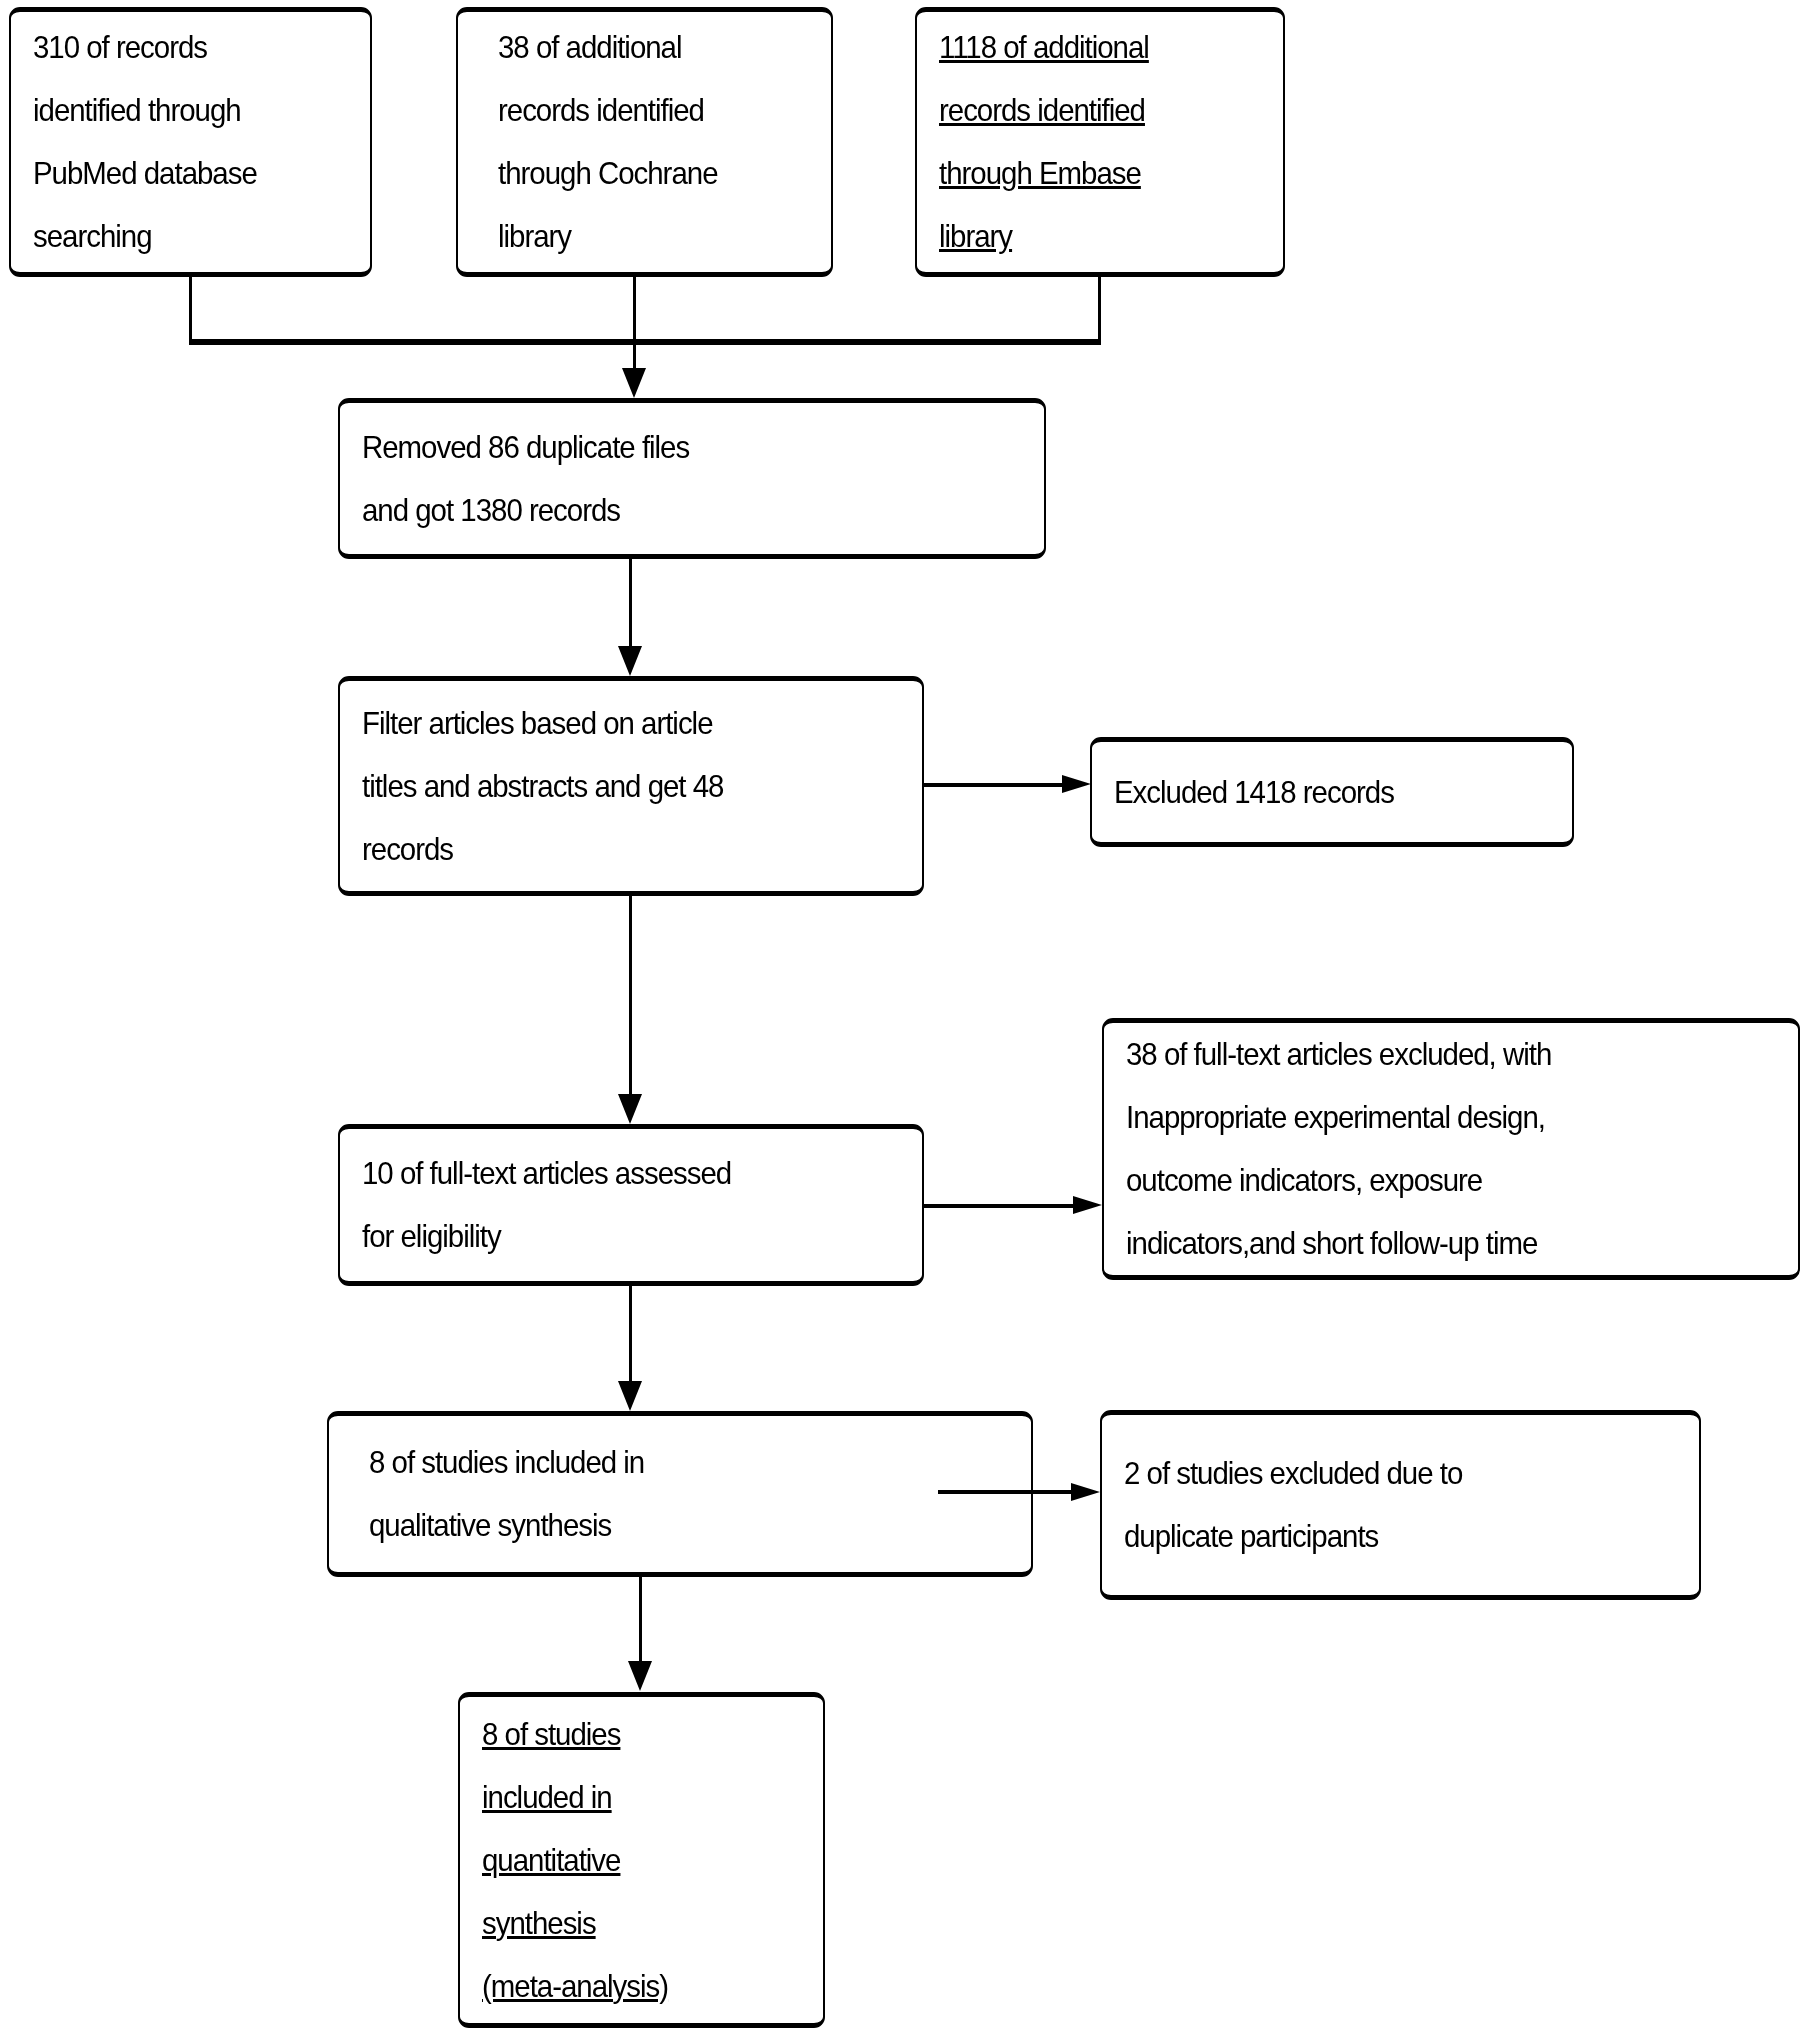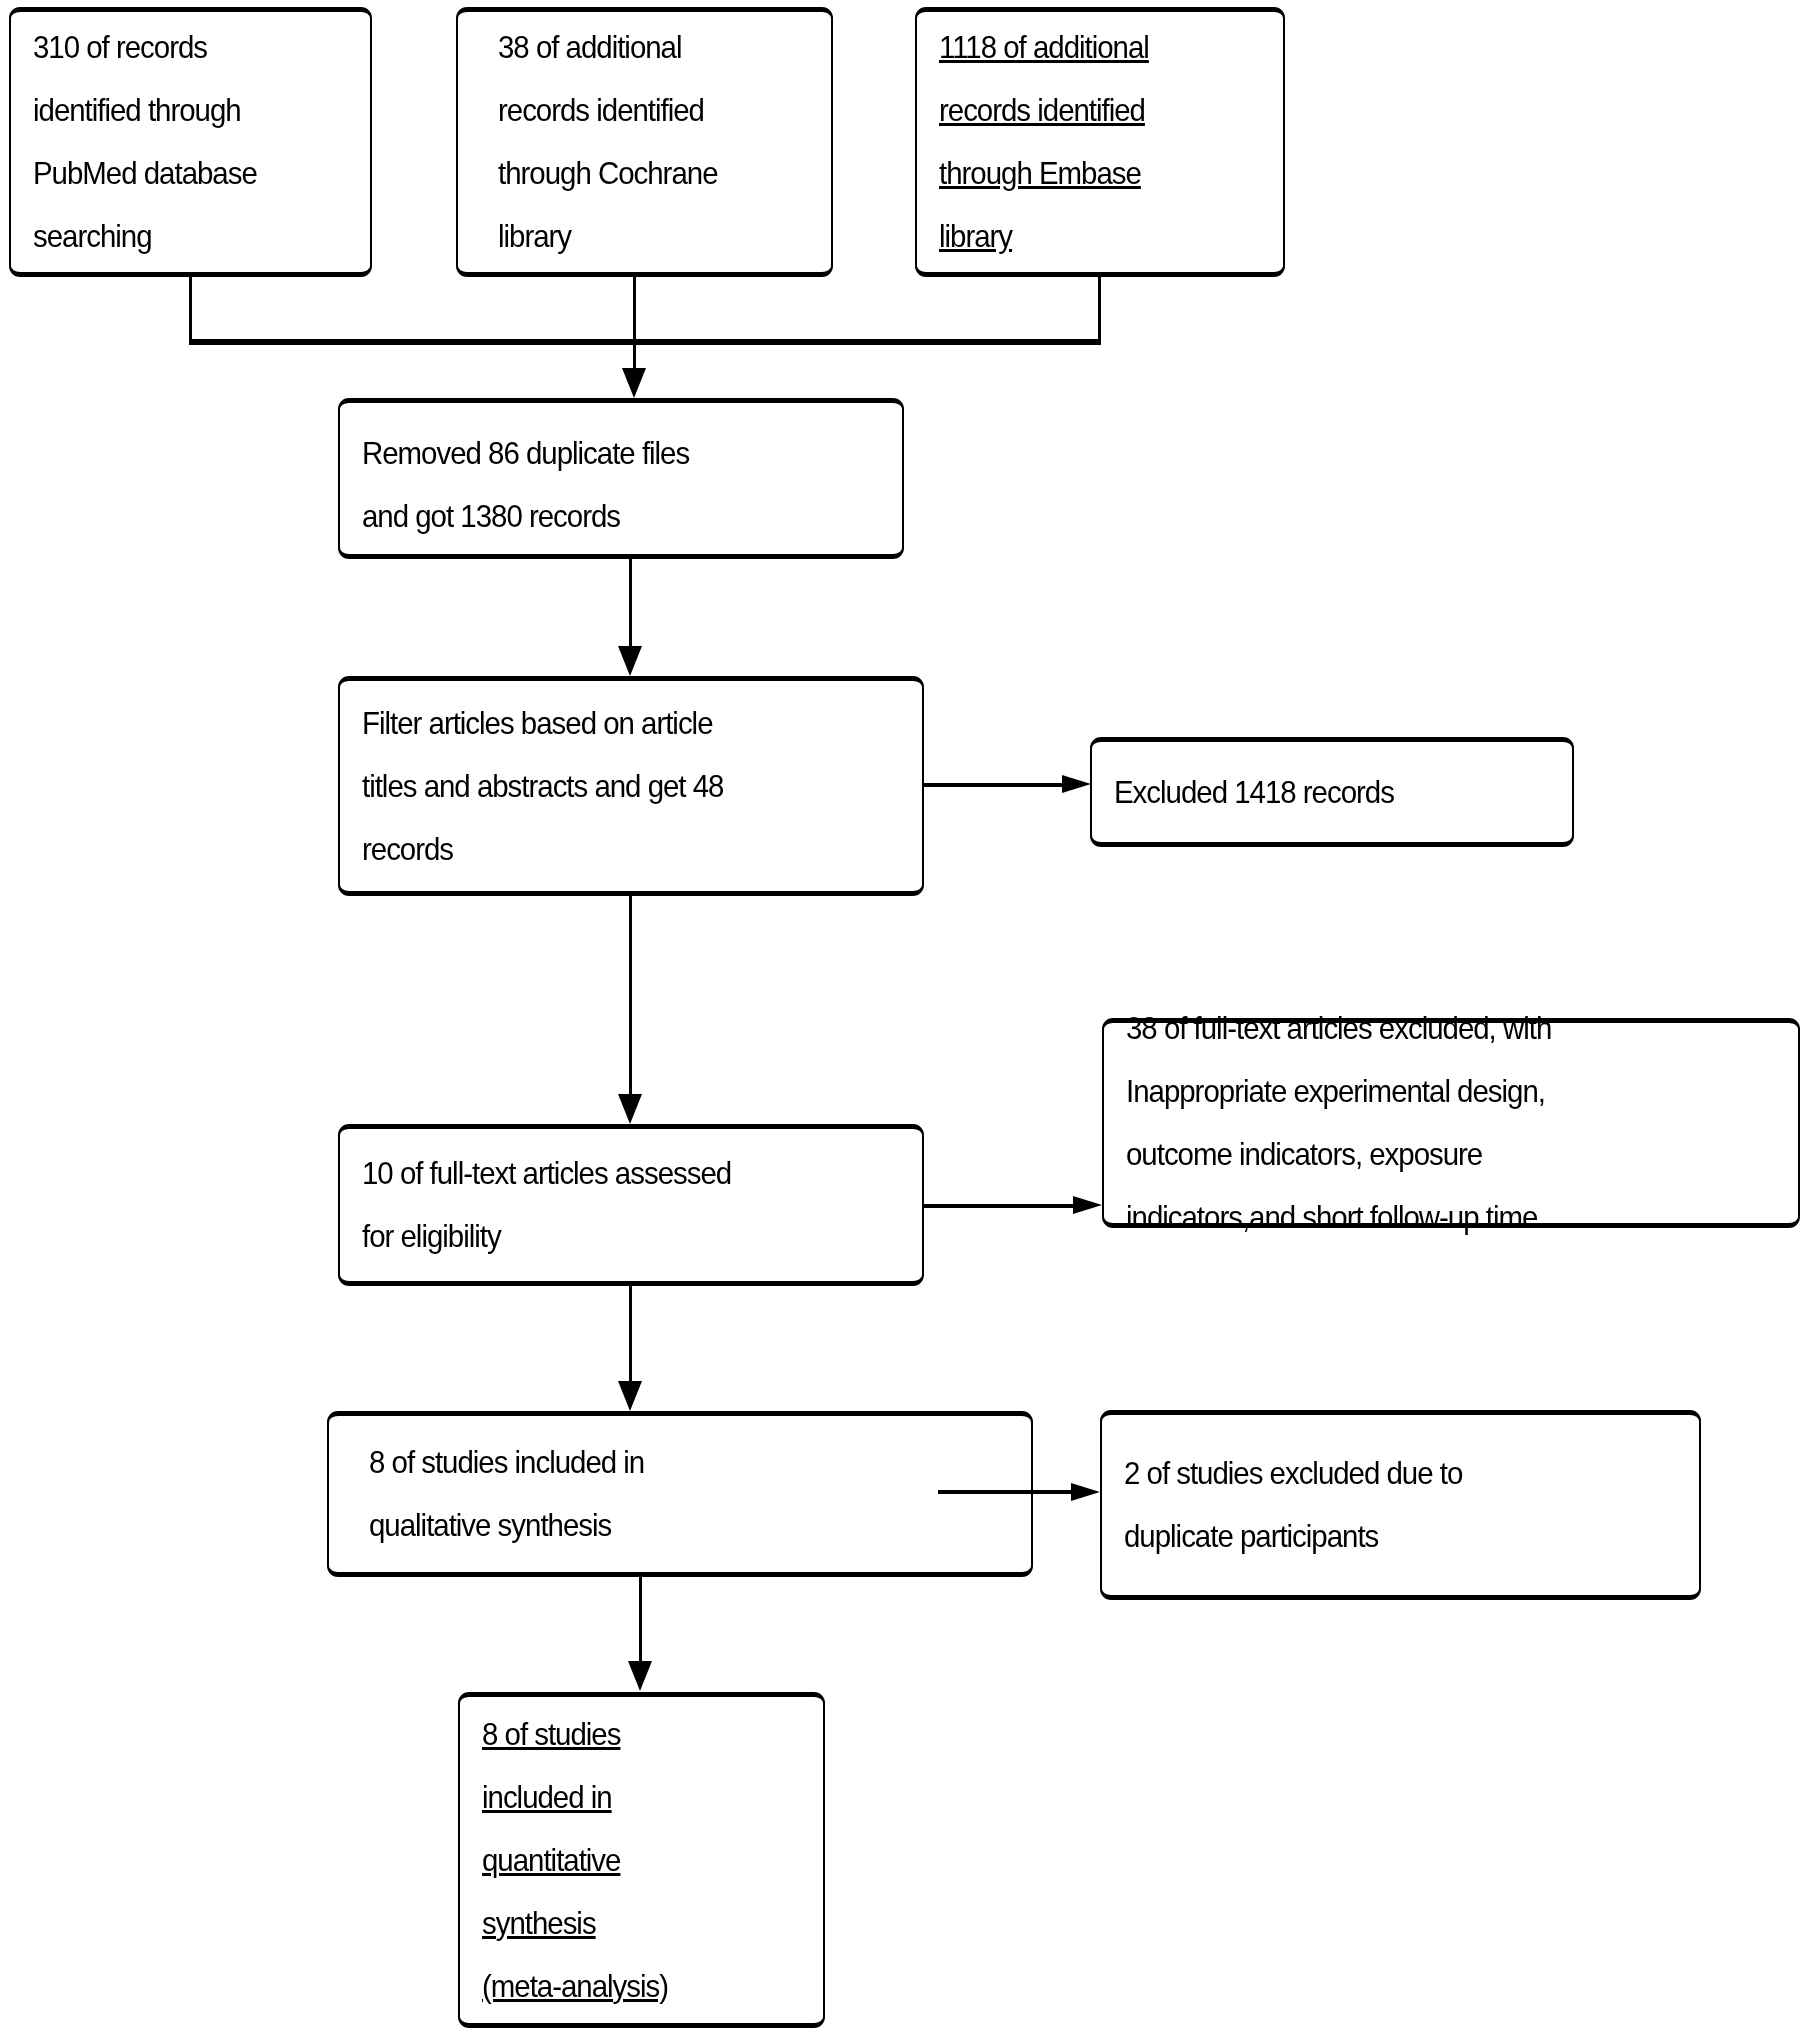--- a/index.html
+++ b/index.html
@@ -88,21 +88,21 @@
 through Embase
 library</span>
   </div>
 
   <div class="line v" style="left:189px; top:276px; height:66px;"></div>
   <div class="line v" style="left:633px; top:276px; height:94px;"></div>
   <div class="line v" style="left:1098px; top:276px; height:66px;"></div>
   <div class="line h" style="left:189px; top:339px; width:912px;"></div>
   <div class="arrowhead-down" style="left:622px; top:368px;"></div>
 
-  <div class="box" style="left:338px; top:398px; width:566px; height:161px;align-items:flex-end;">
+  <div class="box" style="left:338px; top:398px; width:708px; height:161px;">
     <span class="box-text">Removed 86 duplicate files
 and got 1380 records</span>
   </div>
 
   <div class="line v" style="left:629px; top:559px; height:88px;"></div>
   <div class="arrowhead-down" style="left:618px; top:646px;"></div>
 
   <div class="box" style="left:338px; top:676px; width:586px; height:220px;">
     <span class="box-text">Filter articles based on article
 titles and abstracts and get 48
@@ -120,21 +120,21 @@
   <div class="arrowhead-down" style="left:618px; top:1094px;"></div>
 
   <div class="box" style="left:338px; top:1124px; width:586px; height:162px;">
     <span class="box-text">10 of full-text articles assessed
 for eligibility</span>
   </div>
 
   <div class="line h-arrow line" style="left:924px; top:1204px; width:151px;"></div>
   <div class="arrowhead-right" style="left:1073px; top:1196px;"></div>
 
-  <div class="box" style="left:1102px; top:1018px; width:698px; height:210px;">
+  <div class="box" style="left:1102px; top:1018px; width:698px; height:262px;">
     <span class="box-text">38 of full-text articles excluded, with
 Inappropriate experimental design,
 outcome indicators, exposure
 indicators,and short follow-up time</span>
   </div>
 
   <div class="line v" style="left:629px; top:1286px; height:96px;"></div>
   <div class="arrowhead-down" style="left:618px; top:1381px;"></div>
 
   <div class="box" style="left:327px; top:1411px; width:706px; height:166px;padding-left:40px;">

